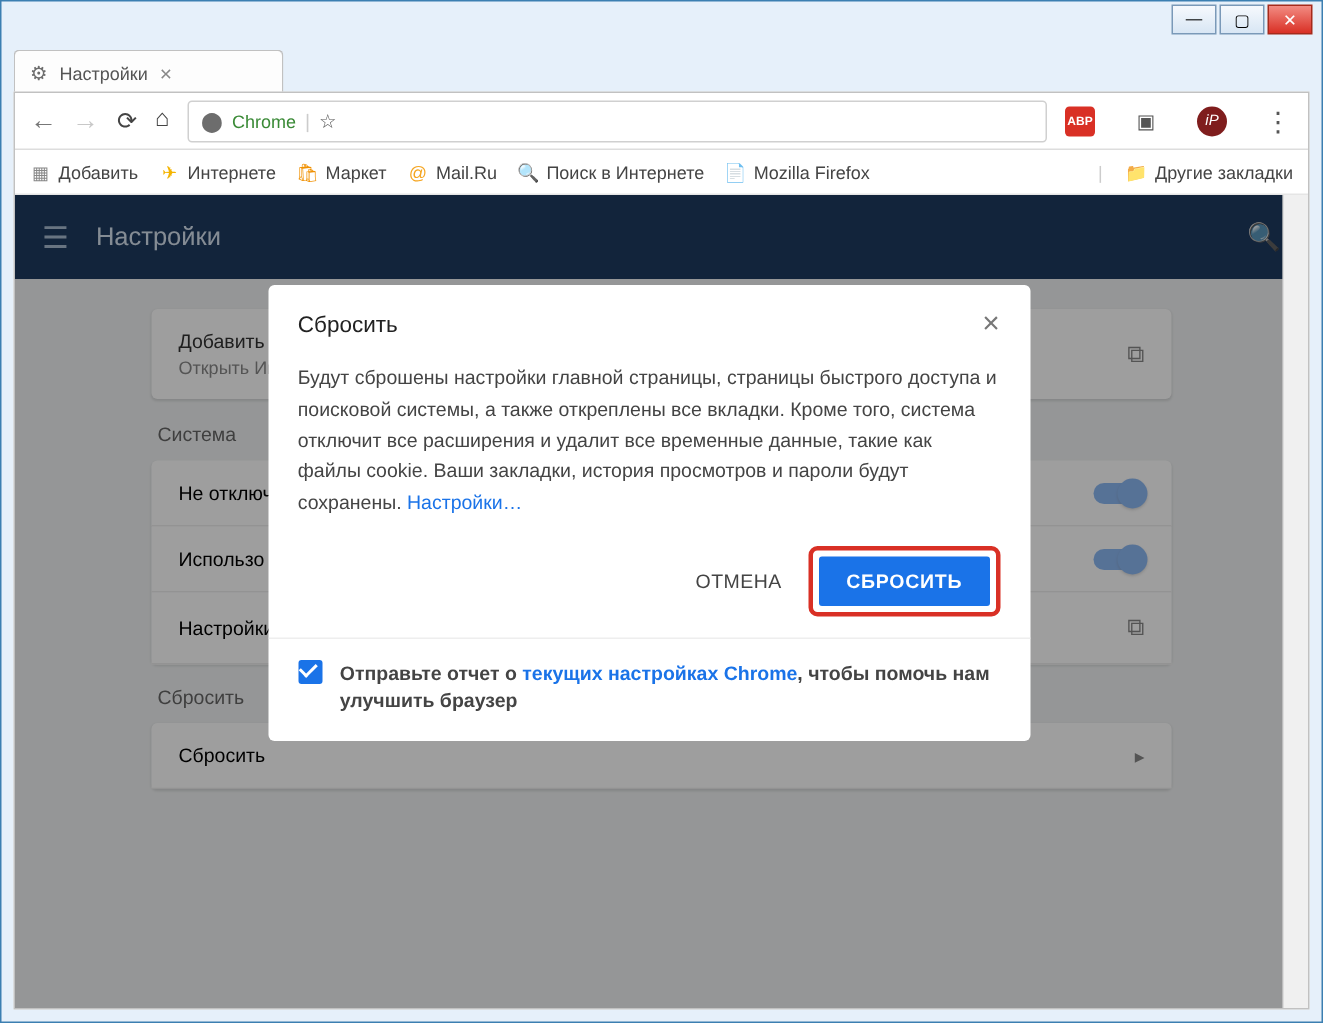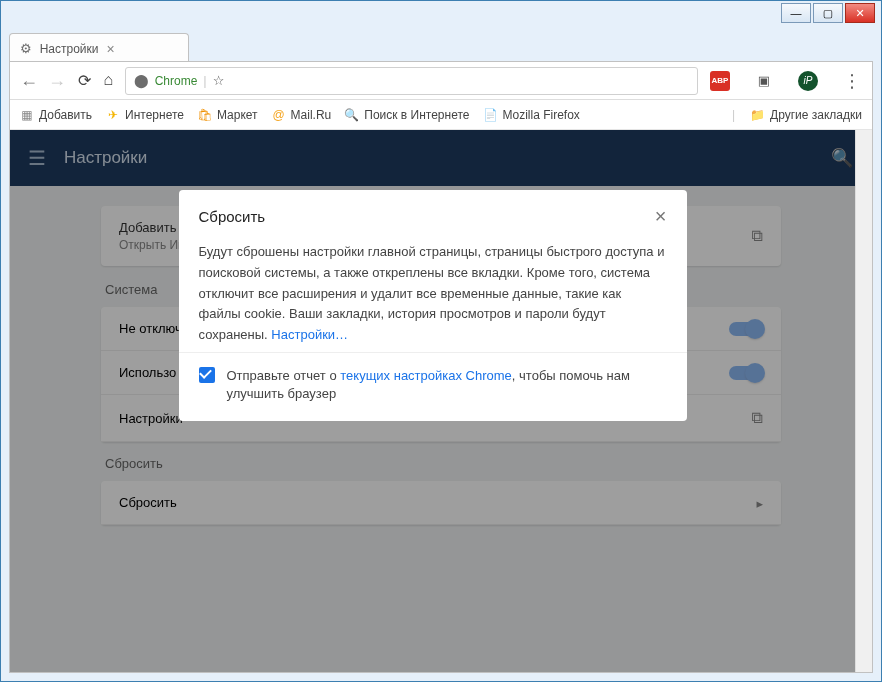--- a/index.html
+++ b/index.html
@@ -25,21 +25,21 @@
   .nav-arrows span[data-interactable="false"]{ opacity: .4; }
   .nav-icons { display: flex; gap: 12px; color: #444; font-size: 16px; }
   .omni { flex: 1; height: 28px; border: 1px solid #d0d0d0; border-radius: 3px; display: flex; align-items: center; gap: 6px; padding: 0 8px; }
   .omni-prefix { color: #3a8a36; font-size: 12px; }
   .omni-text { flex: 1; color: #666; font-size: 12px; white-space: nowrap; overflow: hidden; text-overflow: ellipsis; }
   .omni-star { color: #555; }
   .ext-icons { display: flex; gap: 24px; align-items: center; }
   .ext-icons span { display: flex; align-items: center; justify-content: center; width: 20px; height: 20px; }
   .abp { background: #d93025; color: #fff; font-size: 8px; font-weight: bold; border-radius: 3px; }
   .cam { color: #555; }
-  .circle-blue { background: #14532d; border-radius: 50%; color: #fff; font-size: 10px; font-style: italic; }
+  .circle-blue { background: #7f1d1d; border-radius: 50%; color: #fff; font-size: 10px; font-style: italic; }
   .dots { font-size: 18px; color: #555; }
 
   
   .bookmarks { height: 30px; border-bottom: 1px solid #e5e5e5; display: flex; align-items: center; gap: 14px; padding: 0 10px; font-size: 12px; color: #444; white-space: nowrap; }
   .bookmarks .bm { display: flex; align-items: center; gap: 5px; cursor: pointer; }
   .bm-ic { width: 14px; height: 14px; display: inline-flex; align-items: center; justify-content: center; font-size: 12px; }
   .bookmarks .sep { color: #ccc; margin: 0 2px; }
 
   
   .settings-surface { position: relative; flex: 1; background: #f1f3f4; display: flex; flex-direction: column; overflow: hidden; }
@@ -69,21 +69,21 @@
   .dlg-close { color: #777; font-size: 20px; cursor: pointer; line-height: 1; }
   .dlg-body { padding: 8px 20px 6px; line-height: 1.6; }
   .dlg-learn { color: #1a73e8; cursor: pointer; }
   .dlg-actions { display: flex; justify-content: flex-end; align-items: center; gap: 18px; padding: 12px 20px 14px; }
   .btn-flat { color: #444; font-size: 13px; font-weight: 500; letter-spacing: .3px; cursor: pointer; }
   .btn-primary-wrap { border: 3px solid #d93025; padding: 4px; border-radius: 6px; }
   .btn-primary { background: #1a73e8; color: #fff; font-weight: 600; font-size: 13px; letter-spacing: .5px; padding: 9px 18px; border-radius: 2px; cursor: pointer; border: none; }
   .dlg-foot { border-top: 1px solid #eee; padding: 14px 20px 18px; display: flex; gap: 12px; }
   .chk { width: 16px; height: 16px; background: #1a73e8; border-radius: 2px; flex-shrink: 0; position: relative; }
   .chk::after { content: ""; position: absolute; left: 3px; top: 0; width: 5px; height: 9px; border: solid #fff; border-width: 0 2px 2px 0; transform: rotate(45deg); }
-  .dlg-foot-text { line-height: 1.4; }
+  .dlg-foot-text { line-height: 1.4; font-weight: bold; }
   .dlg-foot-text a { color: #1a73e8; text-decoration: none; }
 
   .gear-ic { color: #6d6d6d; }
 </style>
 </head>
 <body>
 
 <div class="windowframe" data-interactable="false">
   <div class="titlebar" data-interactable="false">
     <div class="winbtn" data-interactable="true">—</div>
@@ -204,20 +204,26 @@
       <div class="overlay" data-interactable="false">
         <div class="dialog" data-interactable="false">
           <div class="dlg-head">
             <span class="dlg-title" data-interactable="false">Сбросить</span>
             <span class="dlg-close" data-interactable="true">×</span>
           </div>
           <div class="dlg-body">
             <span data-interactable="false">Будут сброшены настройки главной страницы, страницы быстрого доступа и поисковой системы, а также откреплены все вкладки. Кроме того, система отключит все расширения и удалит все временные данные, такие как файлы cookie. Ваши закладки, история просмотров и пароли будут сохранены.</span>
             <span class="dlg-learn" data-interactable="true">Настройки…</span>
           </div>
+          <div class="dlg-actions">
+            <span class="btn-flat" data-interactable="true">ОТМЕНА</span>
+            <span class="btn-primary-wrap" data-interactable="false">
+              <button class="btn-primary" data-interactable="true">СБРОСИТЬ</button>
+            </span>
+          </div>
           <div class="dlg-foot" data-interactable="false">
             <span class="chk" data-interactable="true"></span>
             <div class="dlg-foot-text" data-interactable="false">
               <span data-interactable="false">Отправьте отчет о </span><a href="#" data-interactable="true">текущих настройках Chrome</a><span data-interactable="false">, чтобы помочь нам улучшить браузер</span>
             </div>
           </div>
         </div>
       </div>
 
     </div>

